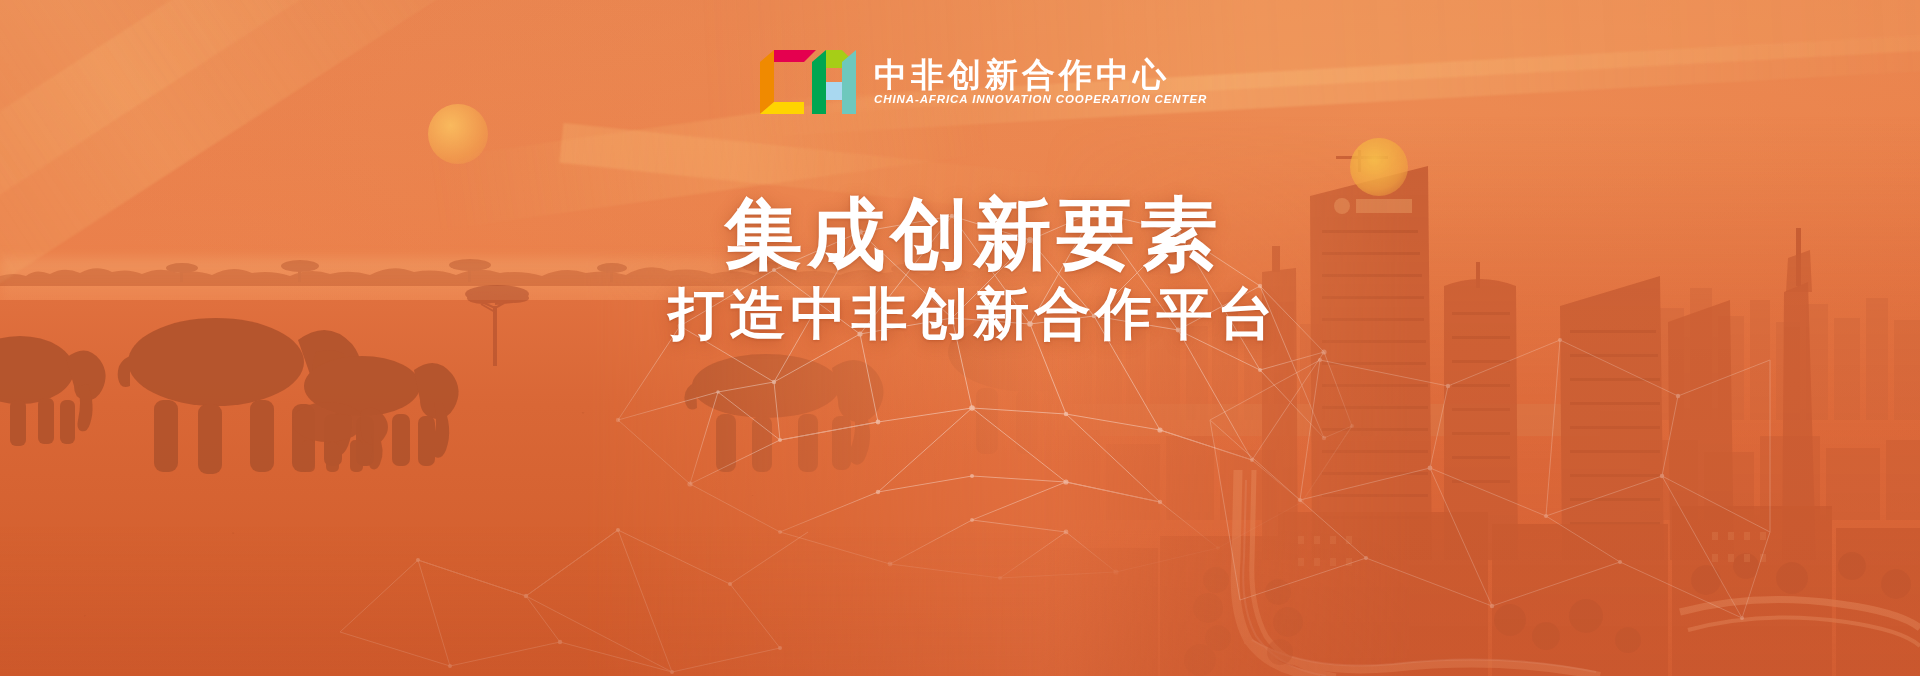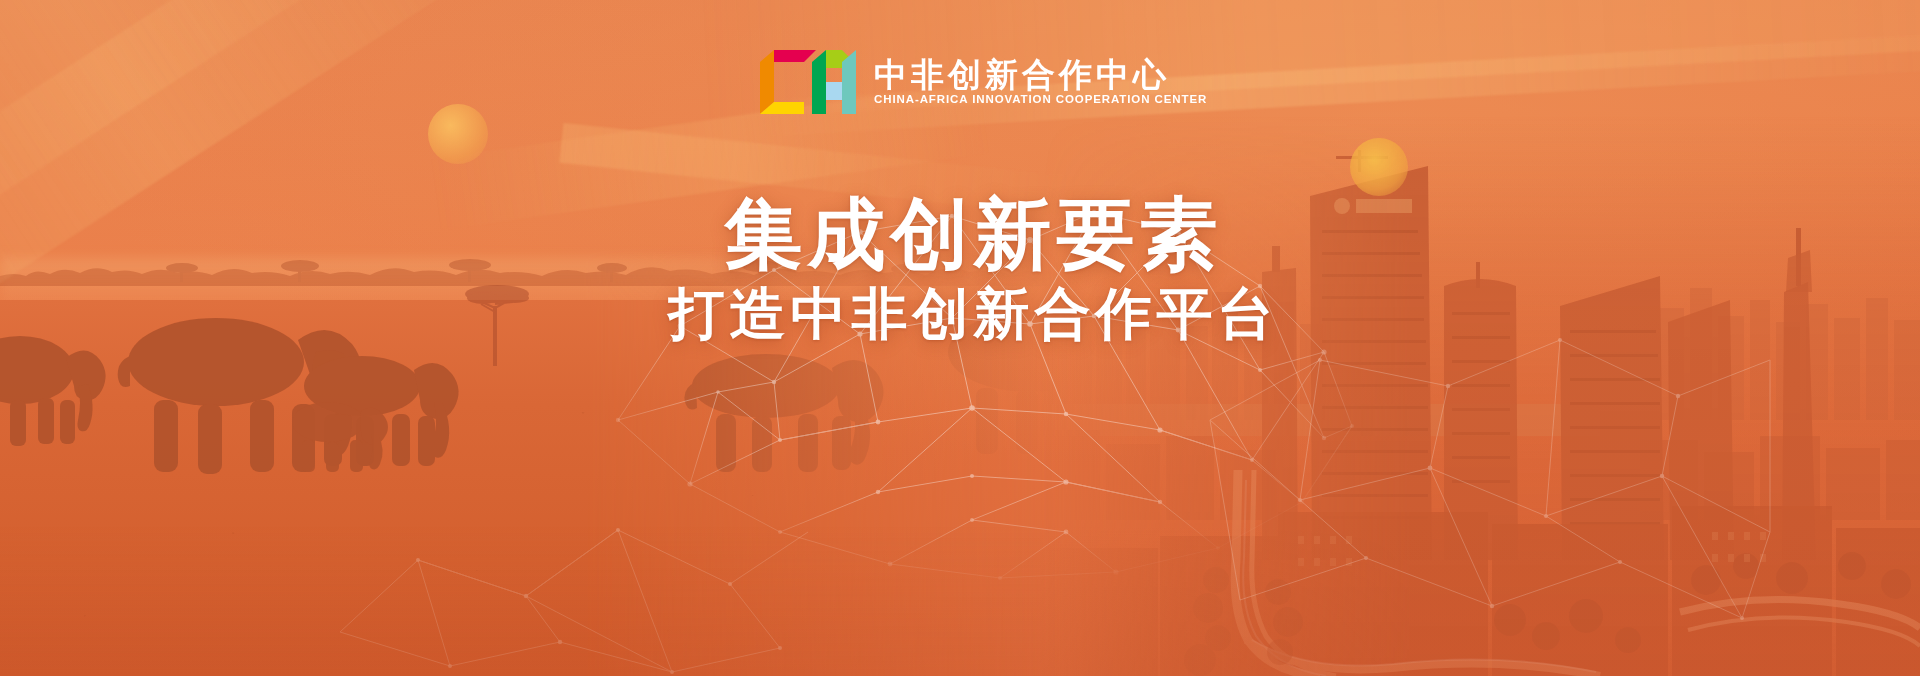--- a/index.html
+++ b/index.html
@@ -125,21 +125,21 @@
     z-index:12;
   }
   .logo-mark{width:100px; height:68px; flex:0 0 auto; display:block;}
   .logo-text{display:flex; flex-direction:column; justify-content:center; gap:3px;}
   .logo-cn{
     color:#fff; font-size:33px; font-weight:700; letter-spacing:4px;
     line-height:1; white-space:nowrap;
   }
   .logo-en{
     color:#fff; font-size:11.5px; font-weight:700; letter-spacing:.9px;
-    line-height:1; white-space:nowrap;
+    line-height:1; white-space:nowrap;font-style:italic;
   }
 
   
   .headline{
     position:absolute; left:0; right:0; top:192px;
     text-align:center; z-index:11;
     user-select:none;
   }
   .hl-line{
     color:#fff; font-weight:900; line-height:1.08;

